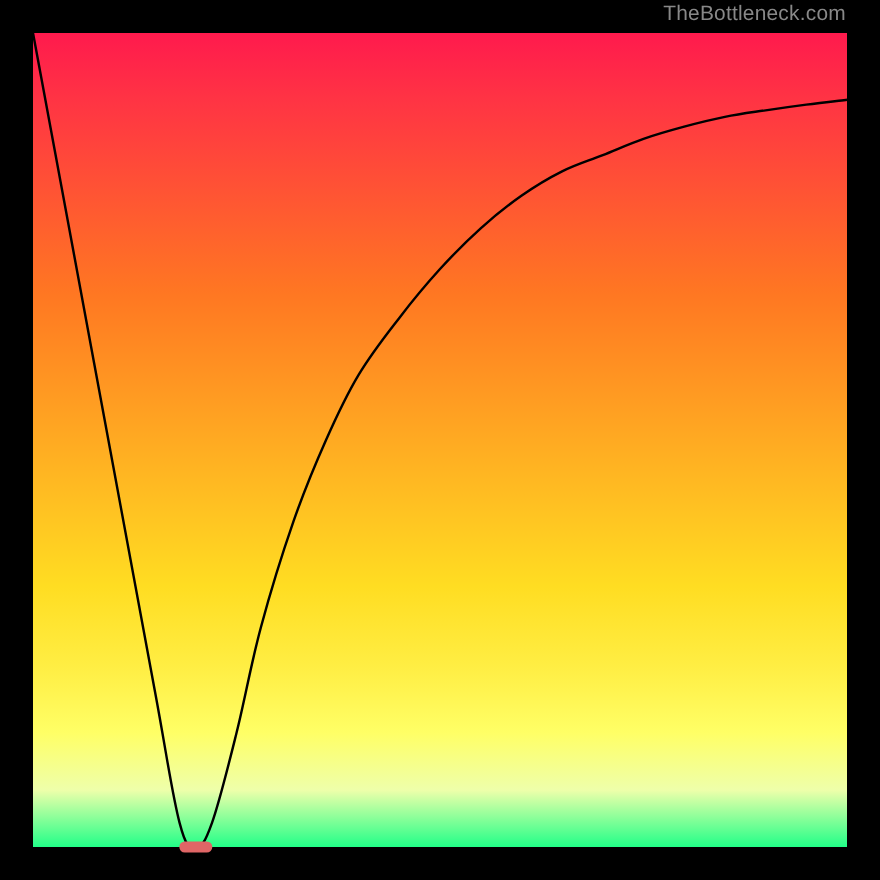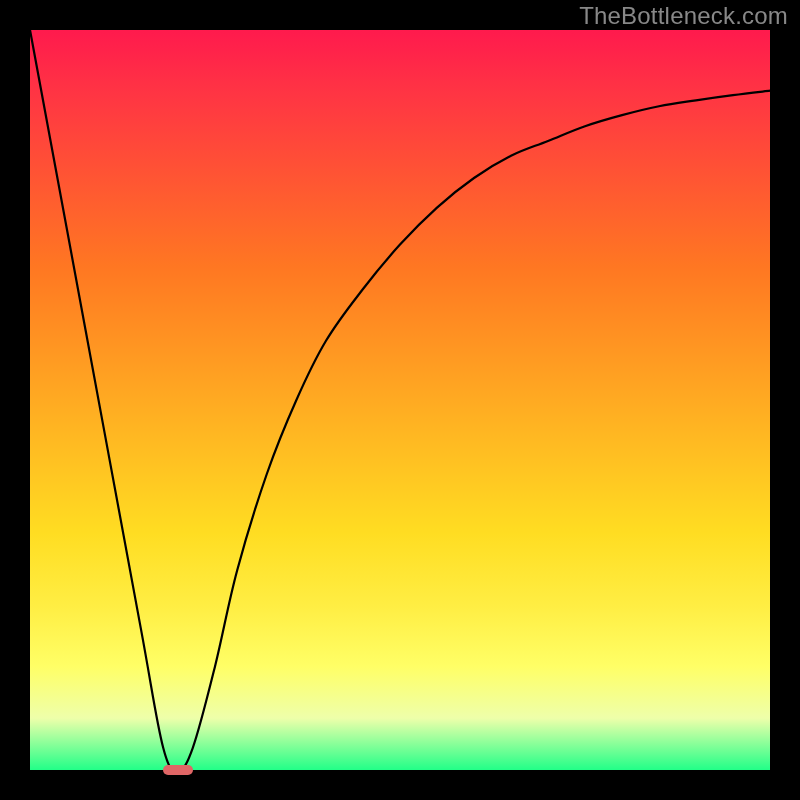--- a/index.html
+++ b/index.html
@@ -34,23 +34,23 @@
       #ffdd22 68%,
       #ffee44 78%,
       #ffff66 86%,
       #eeffaa 93%,
       #22ff88 100%
     );
   }
   .watermark {
     position: absolute;
     top: 2px;
-    right: 12px;
+    right: 31px;
     color: #888;
-    font-size: 24px;
+    font-size: 19px;
     font-weight: 500;
     letter-spacing: 0.2px;
   }
   svg.curve {
     position: absolute;
     left: 0;
     top: 0;
     width: 740px;
     height: 740px;
     overflow: visible;

